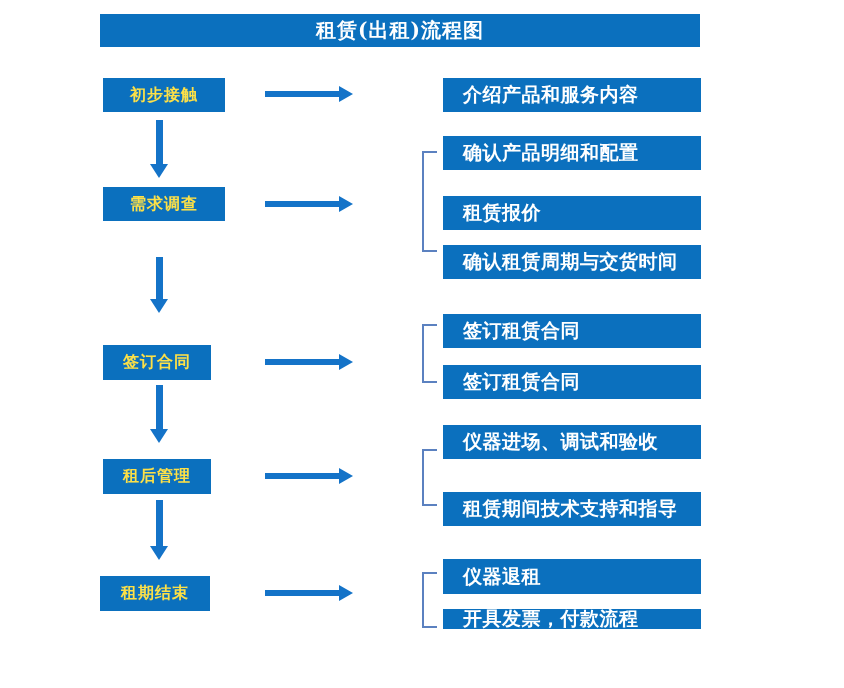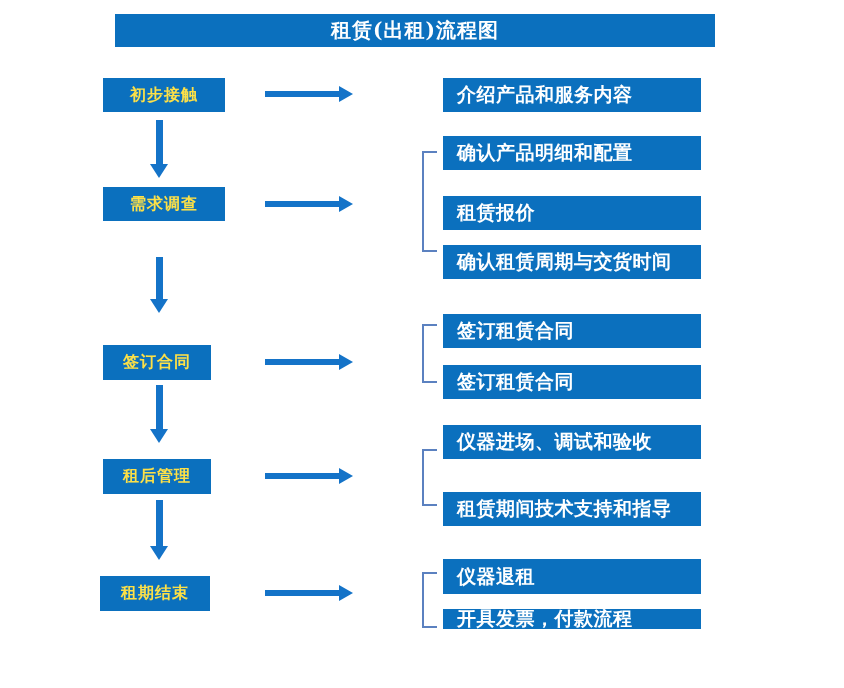--- a/index.html
+++ b/index.html
@@ -9,34 +9,33 @@
     background:#ffffff;
     font-family:"DejaVu Serif","Liberation Serif",serif;
     overflow:hidden;
   }
   .title-bar{
     position:absolute;left:100px;top:14px;width:600px;height:33px;
     background:#0B70BE;color:#ffffff;
     font-size:20px;font-weight:bold;
     display:flex;align-items:center;justify-content:center;
     letter-spacing:1px;
-    margin-left:15px;
   }
   .stage{
     position:absolute;background:#0B70BE;color:#fde047;
     font-size:16px;font-weight:bold;
     display:flex;align-items:center;justify-content:center;
     letter-spacing:1px;white-space:nowrap;
   }
   .detail{
     position:absolute;left:443px;width:258px;height:34px;
     background:#0B70BE;color:#ffffff;
     font-size:19px;font-weight:bold;
     display:flex;align-items:center;
-    padding-left:14px;box-sizing:border-box;
+    padding-left:20px;box-sizing:border-box;
     letter-spacing:0.5px;white-space:nowrap;
   }
   .h-arrow{position:absolute;left:265px;width:88px;height:16px;}
   .h-arrow .bar{position:absolute;left:0;top:5px;right:12px;height:6px;background:#1473C8;}
   .h-arrow .head{
     position:absolute;right:0;top:0;width:0;height:0;
     border-left:14px solid #1473C8;
     border-top:8px solid transparent;border-bottom:8px solid transparent;
   }
   .v-arrow{position:absolute;left:150px;width:18px;}

